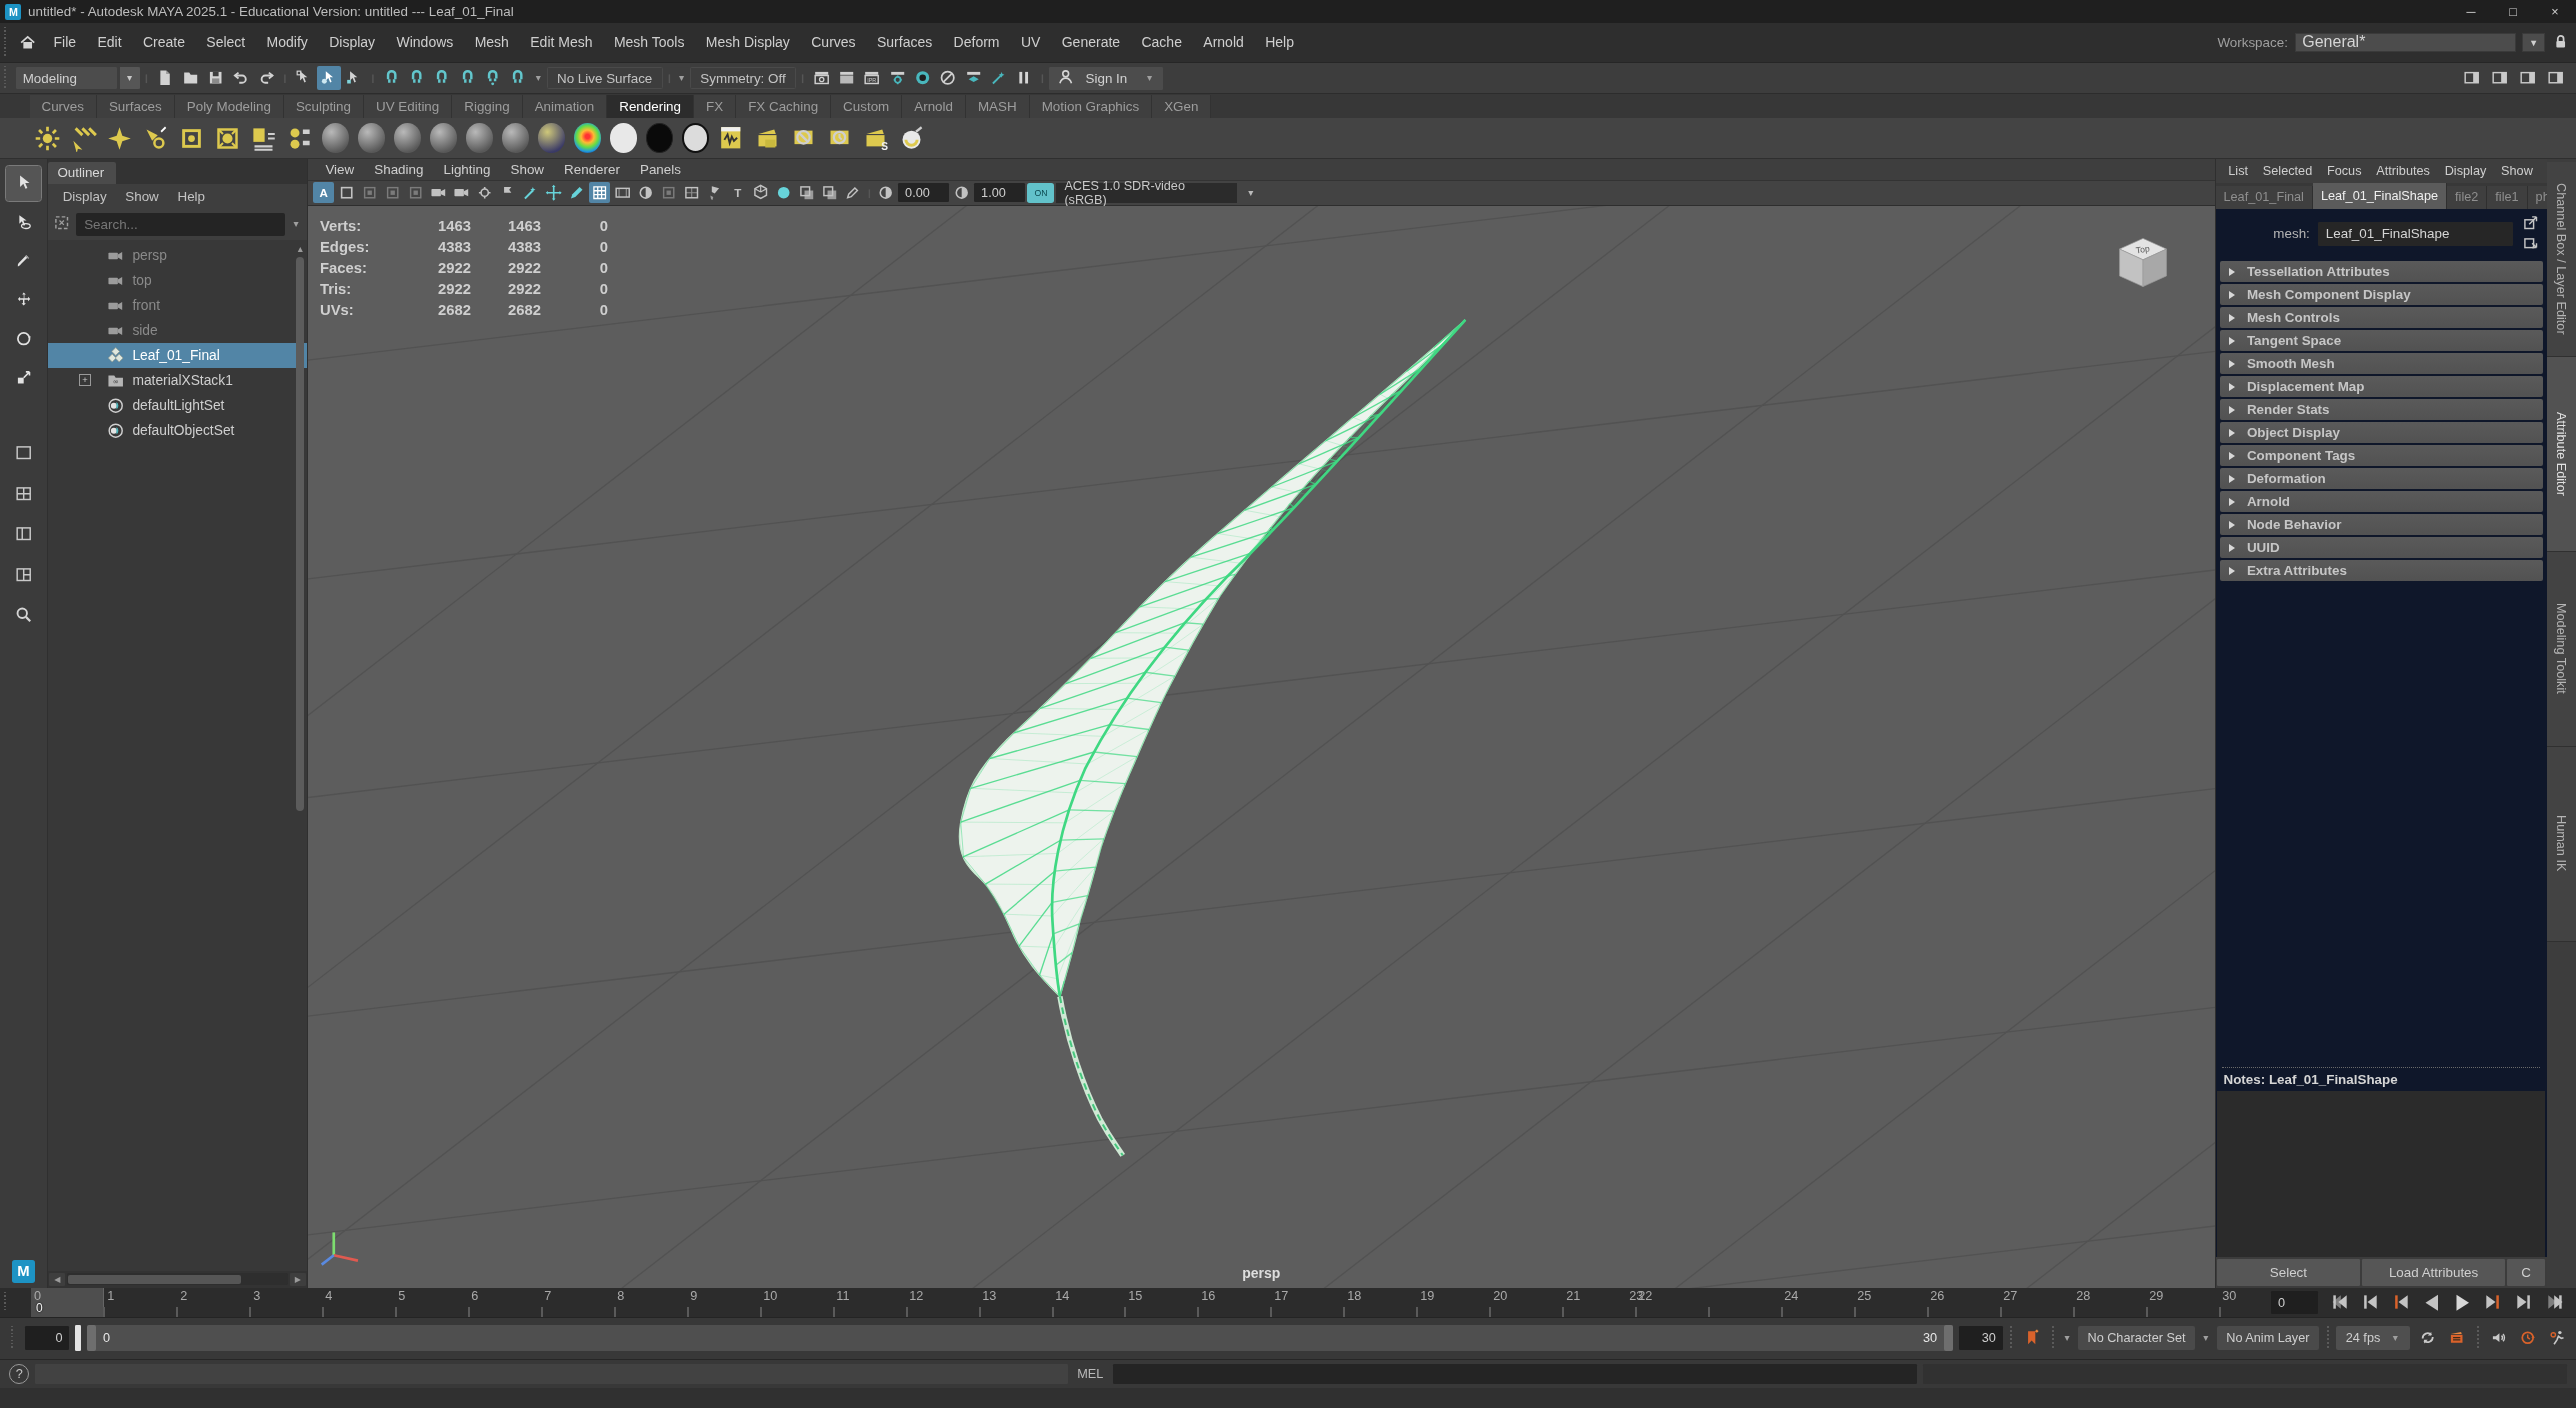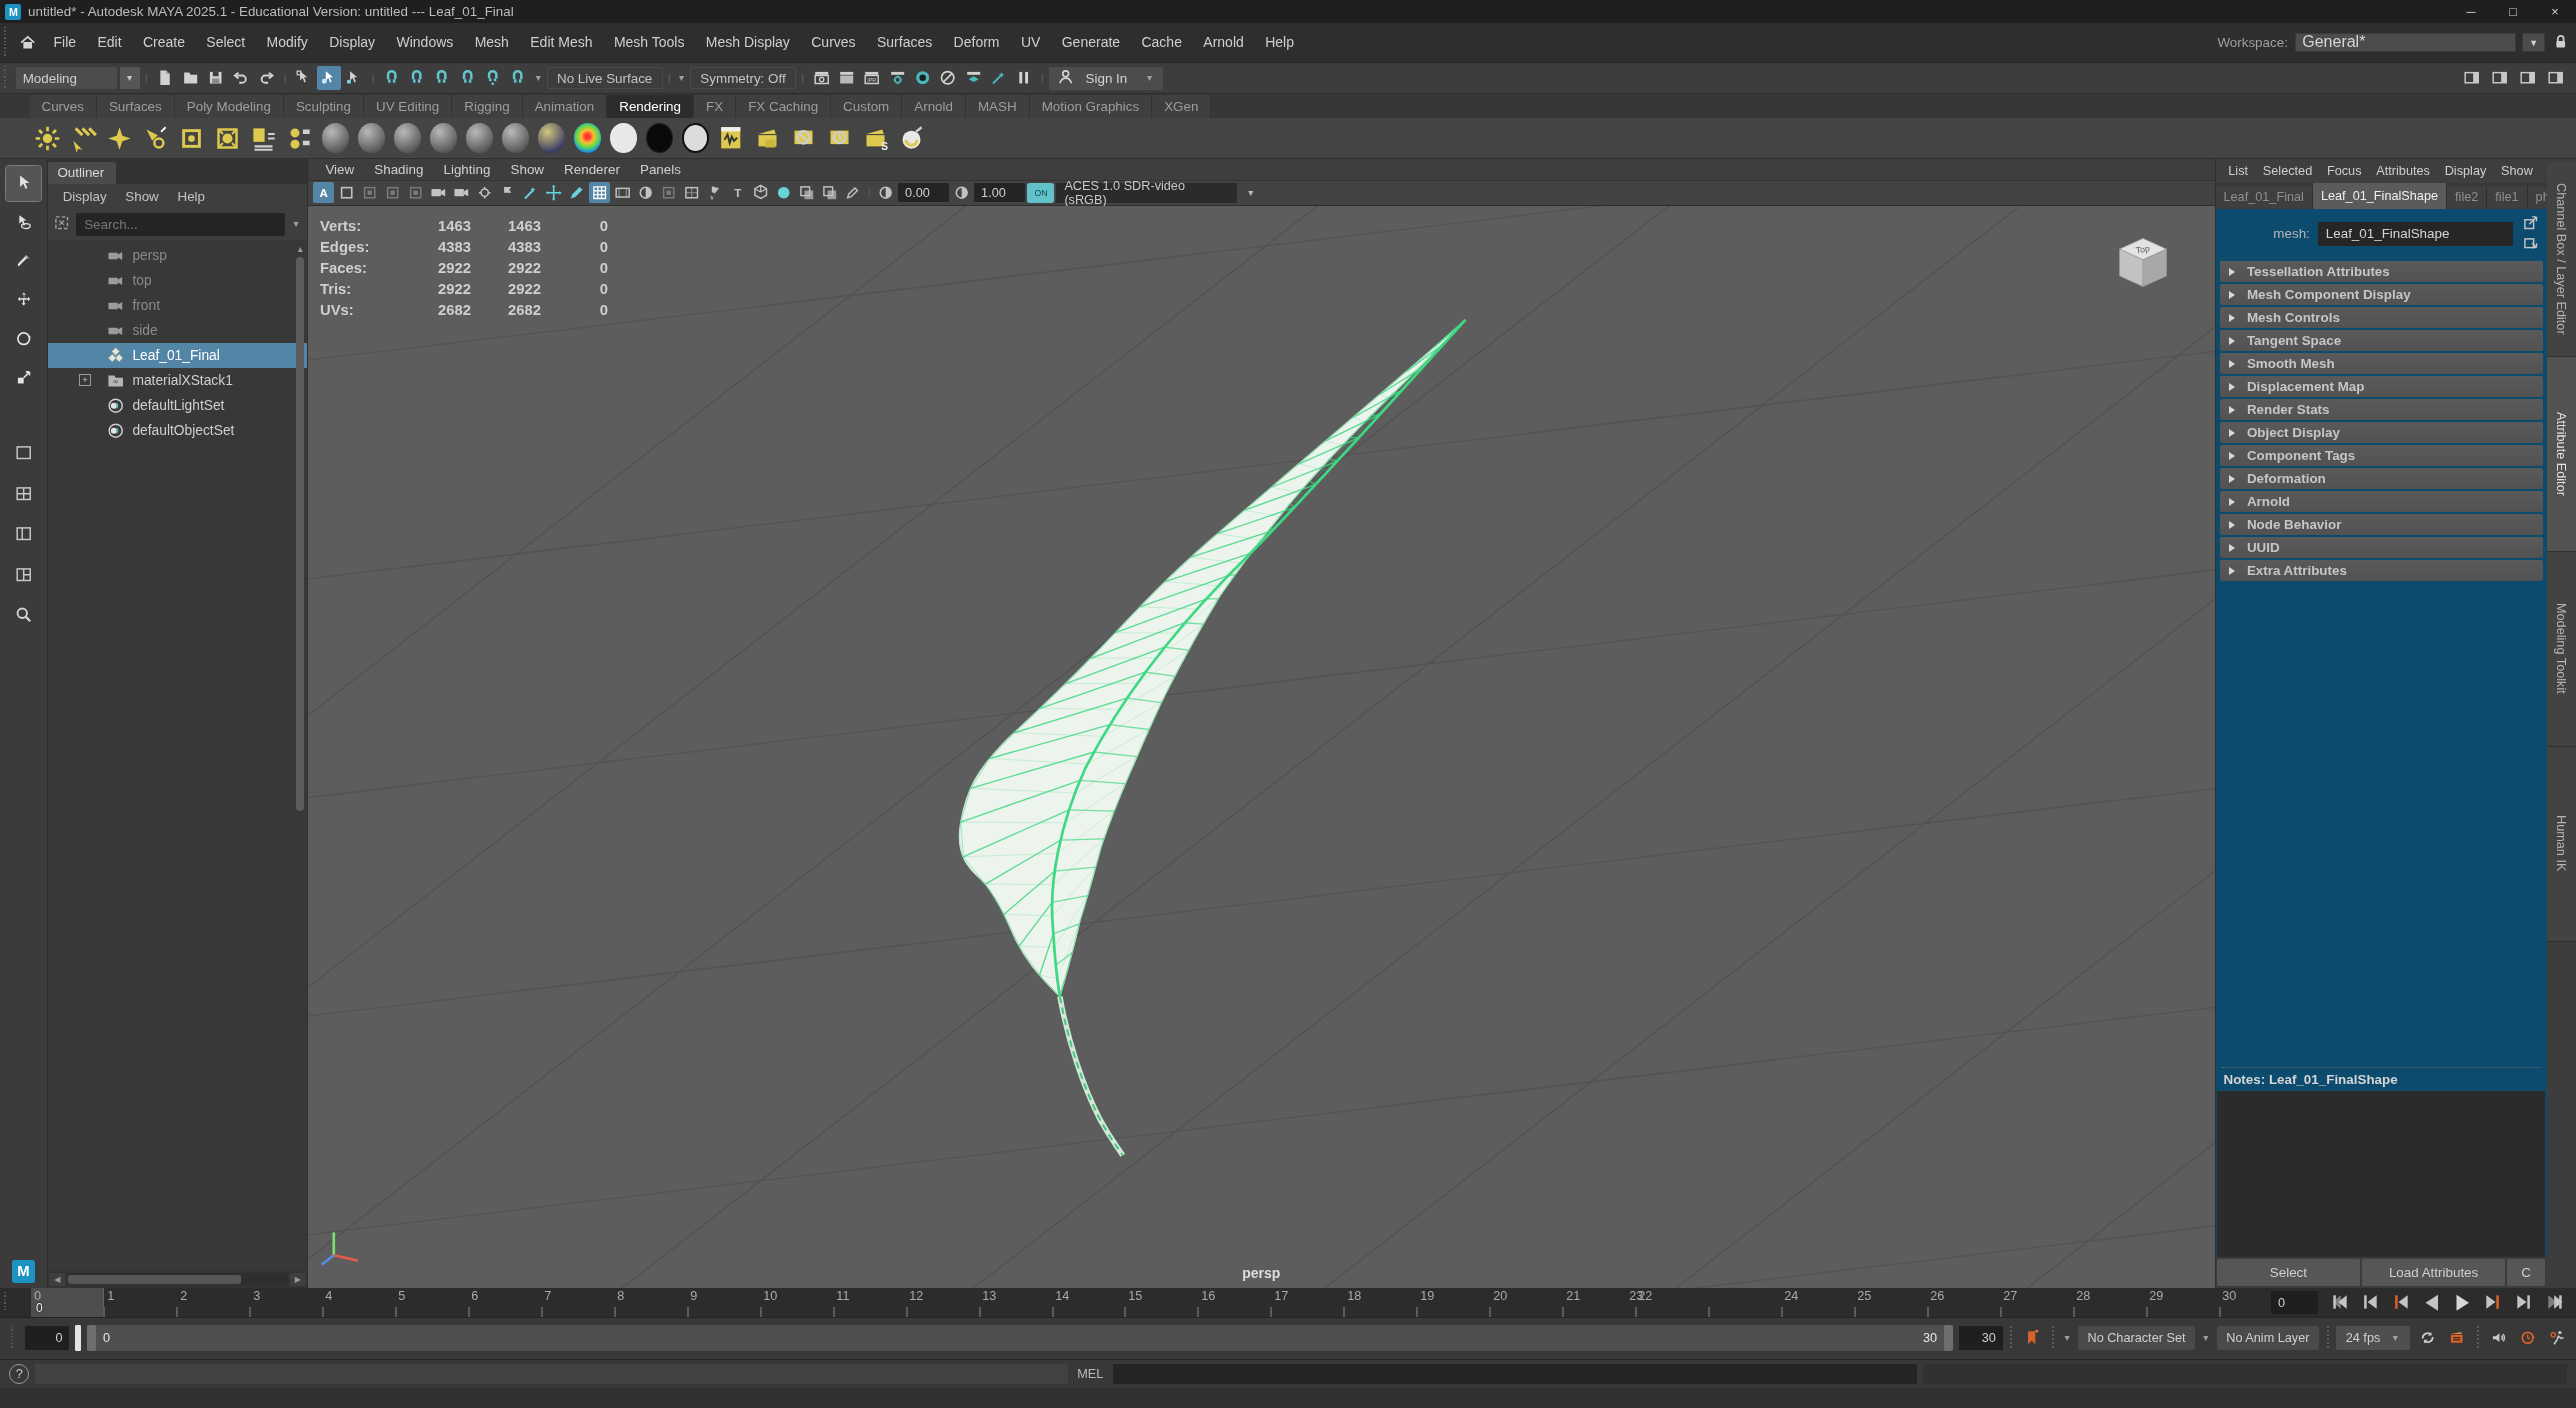--- a/index.html
+++ b/index.html
@@ -100,21 +100,21 @@
   .hud{position:absolute;left:12px;top:9.4px;font-size:14.8px;font-weight:bold;color:#cfcfcf}
   .hud-row{display:flex;height:21px;align-items:center}
   .hud-row .hl{width:81px}
   .hud-row .hv{width:70px;text-align:right}
   .hud-row .hv3{width:67px;text-align:right}
   .viewcube{position:absolute;right:35px;top:23px;width:74px;height:67px}
   .persp-label{position:absolute;bottom:6.7px;left:50%;transform:translateX(-50%);font-size:14px;font-weight:bold;color:#dedede}
   .axis-gizmo{position:absolute;left:10.7px;bottom:16px}
 
   
-  .attr{width:331px;background:#0c4a6e;display:flex;flex-direction:column;overflow:hidden}
+  .attr{width:331px;background:#0f172a;display:flex;flex-direction:column;overflow:hidden}
   .ae-menus{height:24px;display:flex;align-items:center;background:#3e3e3e;padding-left:5.4px;gap:0}
   .ae-menu{font-size:12.7px;color:#cfcfcf;padding:0 7.4px}
   .ae-tabs{height:25.5px;display:flex;align-items:flex-end;background:#383838;overflow:hidden}
   .ae-tab{height:23px;display:flex;align-items:center;justify-content:center;font-size:12.7px;color:#8f8f8f;background:#3f3f3f;border-right:0.7px solid #2f2f2f;padding:0 8px;white-space:nowrap}
   .ae-tab.active{background:#5b5b5b;color:#f0f0f0;height:25.5px}
   .ae-meshrow{height:50px;display:flex;align-items:center;gap:8px;padding:0 6.7px}
   .ae-mesh-label{margin-left:auto;font-size:13.4px;color:#b5b5b5}
   .ae-mesh-input{width:195px;height:24px;background:#262626;border-radius:1.3px;color:#d5d5d5;font-size:13.4px;display:flex;align-items:center;padding:0 8px}
   .ae-pins{display:flex;flex-direction:column;gap:4px}
   .ae-pin{width:19px;height:17.4px;display:flex;align-items:center;justify-content:center;color:#c5c5c5}

